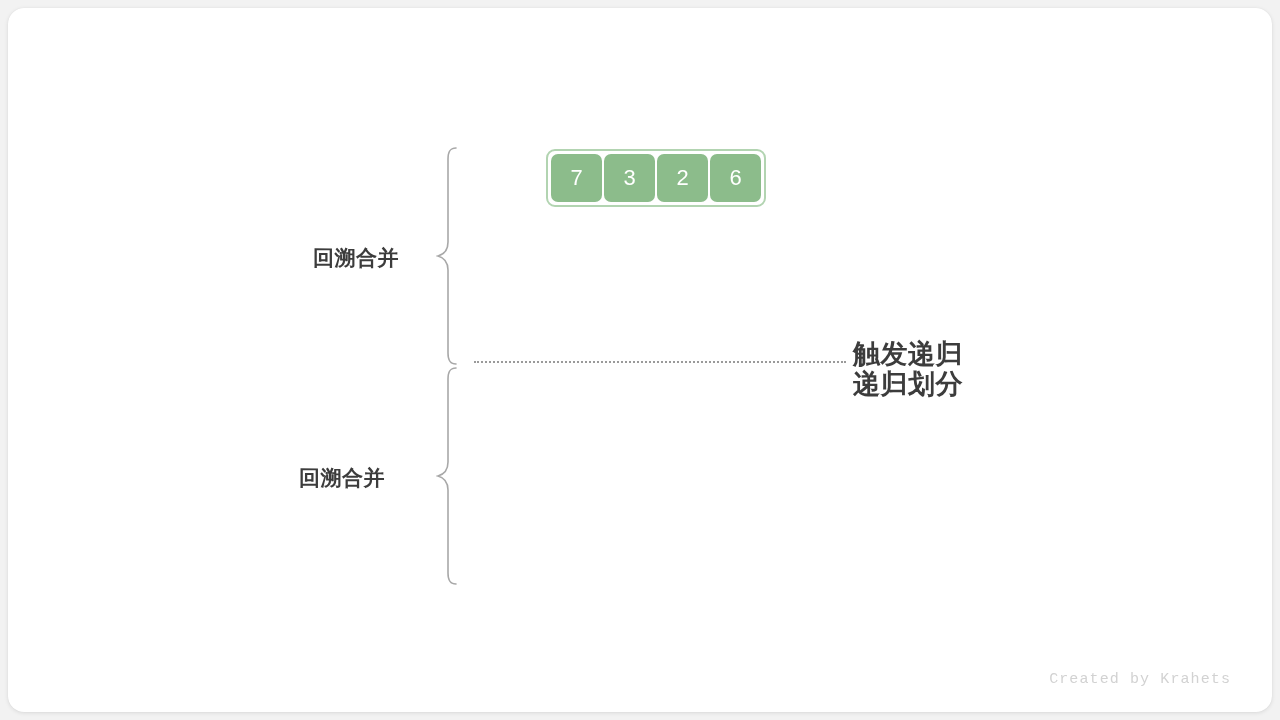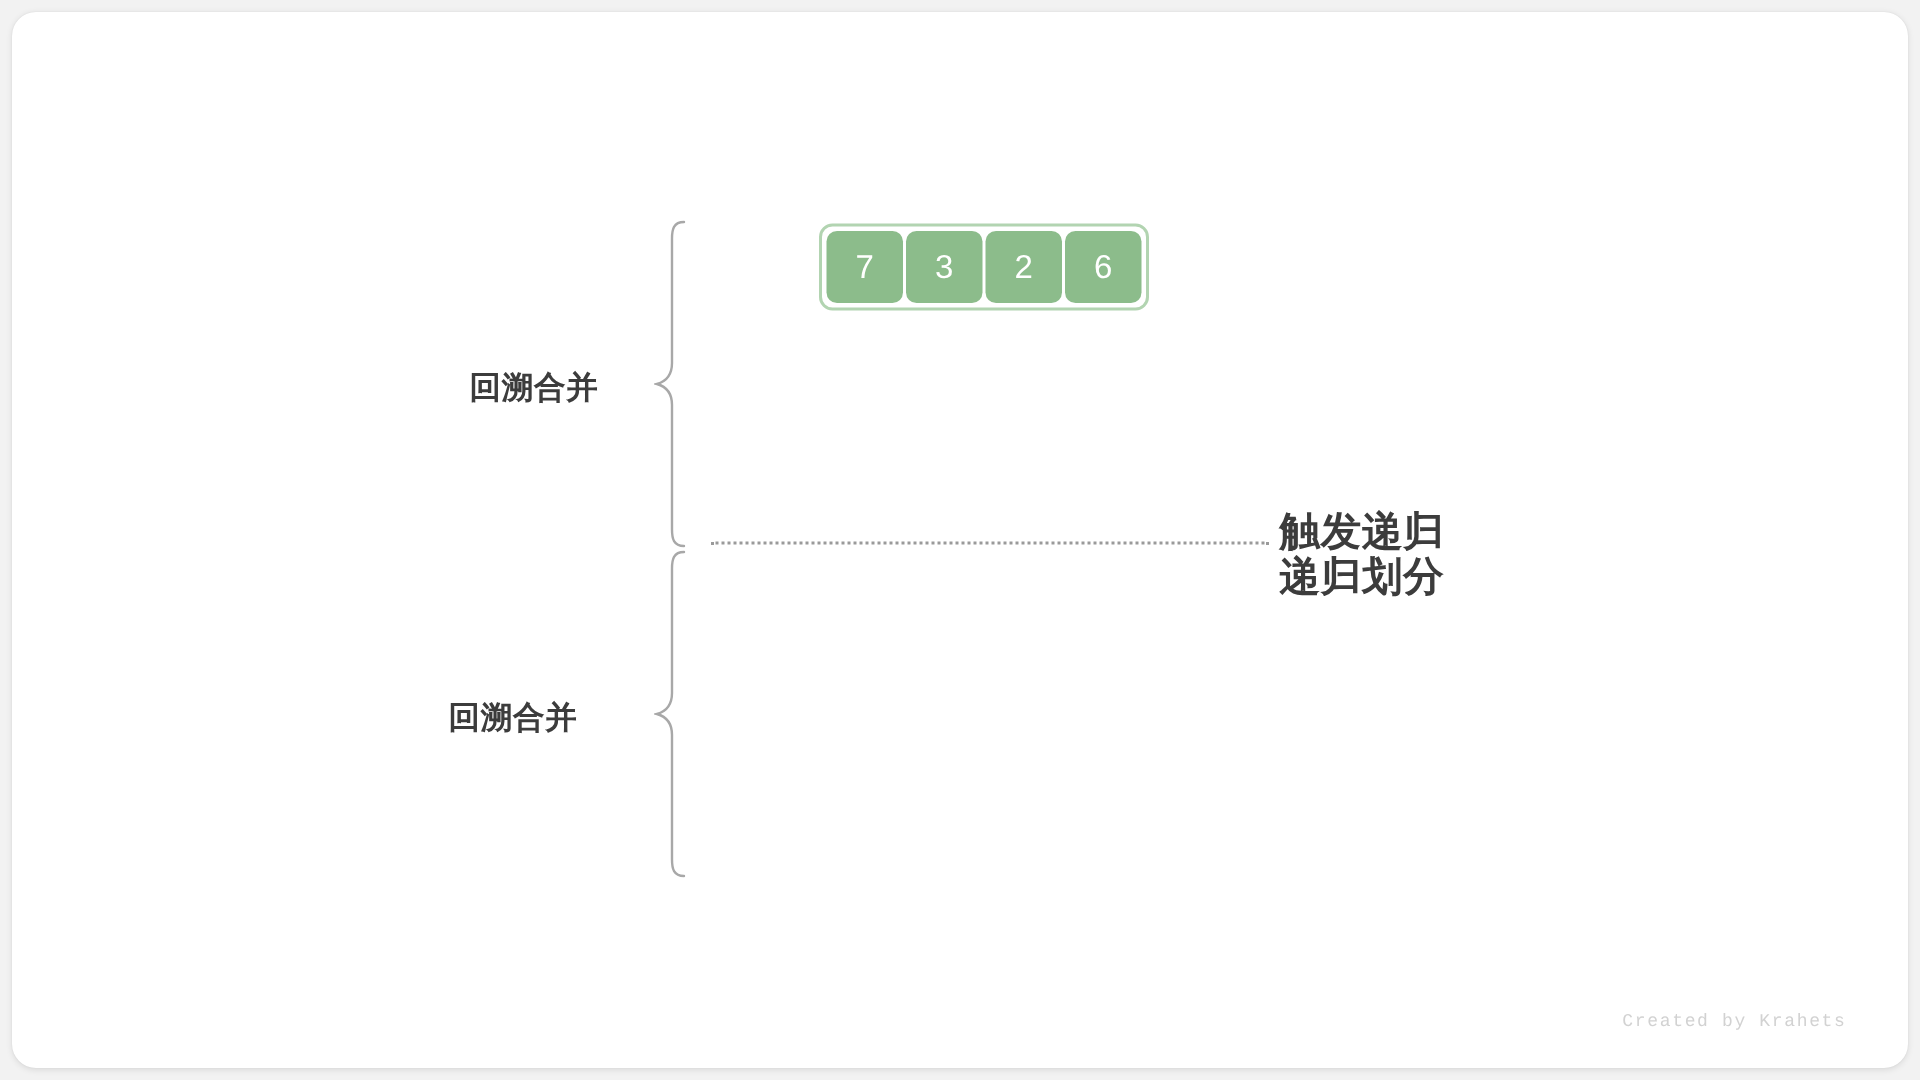--- a/index.html
+++ b/index.html
@@ -107,21 +107,21 @@
     white-space: nowrap;
     font-family: Liberation Sans, sans-serif;
   }
 
   
   #credit {
     position: absolute;
     right: 41px;
     bottom: 24px;
     color: #d2d2d2;
-    font-size: 12px;
+    font-size: 15px;
     letter-spacing: 1.1px;
     font-family: "Liberation Mono", "DejaVu Sans Mono", monospace;
   }
 </style>
 </head>
 <body>
 
 <div id="canvas">
   <div class="card">
 

